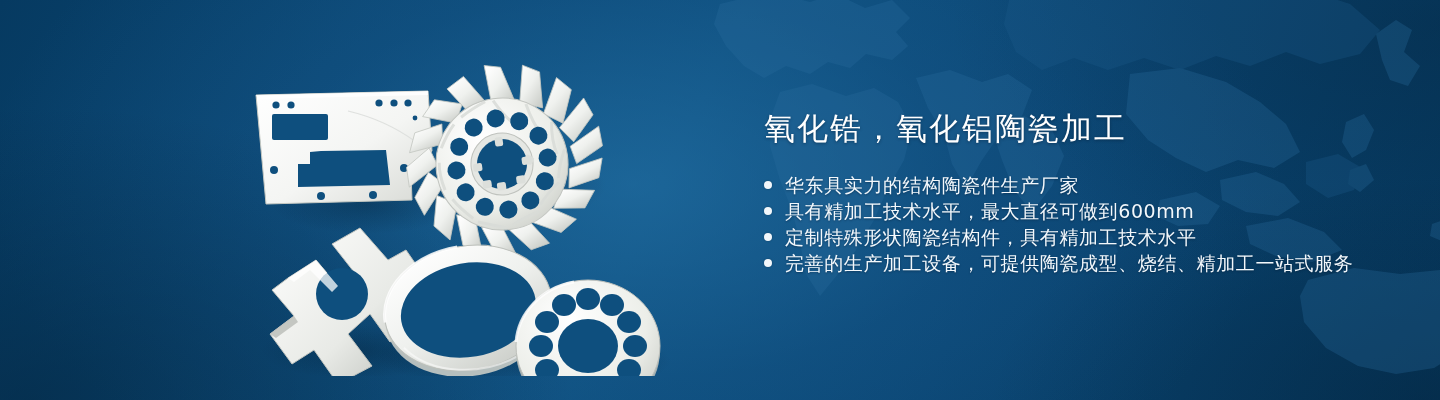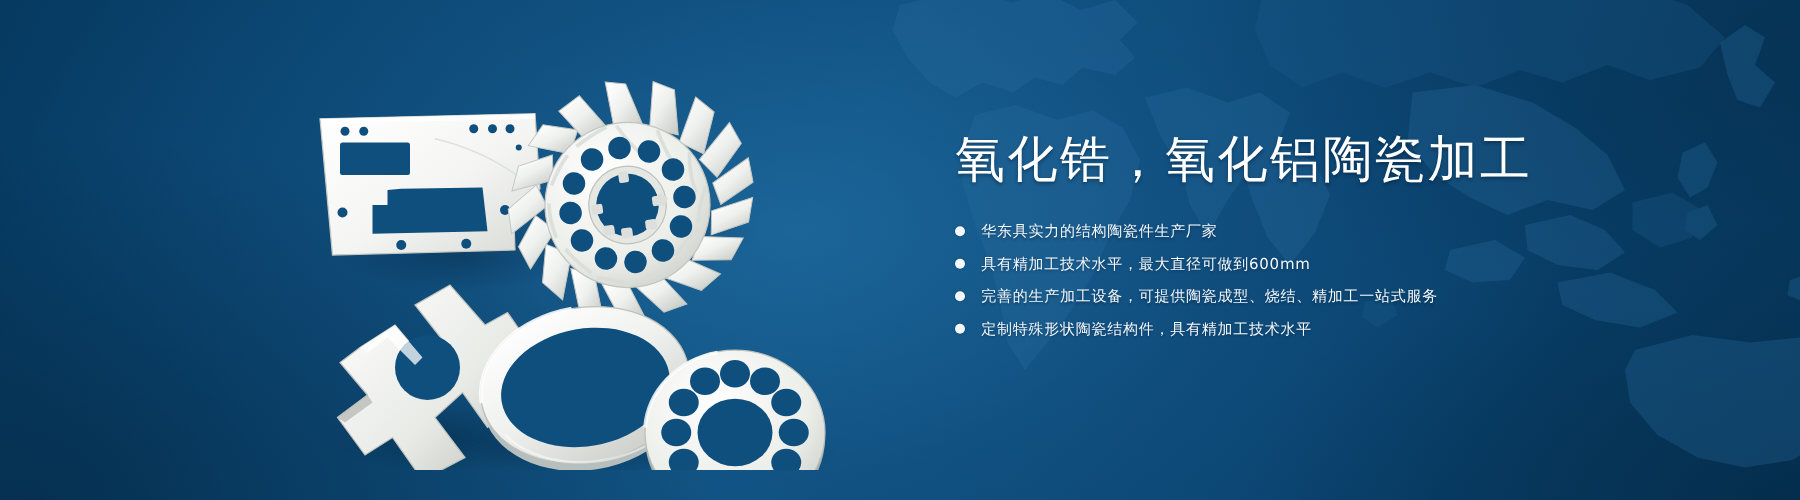--- a/index.html
+++ b/index.html
@@ -68,21 +68,21 @@
 
   
   .copy {
     position: absolute;
     left: 764px;
     top: 108px;
     width: 620px;
   }
   .headline {
     font-family: "DejaVu Sans", "Liberation Sans", sans-serif;
-    font-size: 40px;
+    font-size: 31px;
     line-height: 40px;
     color: #ffffff;
     letter-spacing: 2px;
     margin: 0 0 26px 0;
     font-weight: 400;
     text-shadow: 0 1px 3px rgba(0,20,40,0.45);
     white-space: nowrap;
   }
   .bullets {
     list-style: none;
@@ -98,21 +98,21 @@
   .bullet-dot {
     flex: 0 0 auto;
     width: 8px;
     height: 8px;
     border-radius: 50%;
     background: #f2f7fb;
     margin-right: 13px;
     box-shadow: 0 0 2px rgba(0,0,0,0.25);
   }
   .bullet-text {
-    font-size: 12px;
+    font-size: 19px;
     line-height: 22px;
     color: #f3f8fc;
     letter-spacing: 0.6px;
     white-space: nowrap;
     text-shadow: 0 1px 2px rgba(0,20,40,0.40);
   }
 </style>
 </head>
 <body>
 
@@ -316,22 +316,22 @@
       <li class="bullet">
         <span class="bullet-dot"></span>
         <span class="bullet-text">华东具实力的结构陶瓷件生产厂家</span>
       </li>
       <li class="bullet">
         <span class="bullet-dot"></span>
         <span class="bullet-text">具有精加工技术水平，最大直径可做到600mm</span>
       </li>
       <li class="bullet">
         <span class="bullet-dot"></span>
-        <span class="bullet-text">完善的生产加工设备，可提供陶瓷成型、烧结、精加工一站式服务</span>
+        <span class="bullet-text">定制特殊形状陶瓷结构件，具有精加工技术水平</span>
       </li>
       <li class="bullet">
         <span class="bullet-dot"></span>
-        <span class="bullet-text">定制特殊形状陶瓷结构件，具有精加工技术水平</span>
+        <span class="bullet-text">完善的生产加工设备，可提供陶瓷成型、烧结、精加工一站式服务</span>
       </li>
     </ul>
   </div>
 
 </div>
 
 </body></html>

